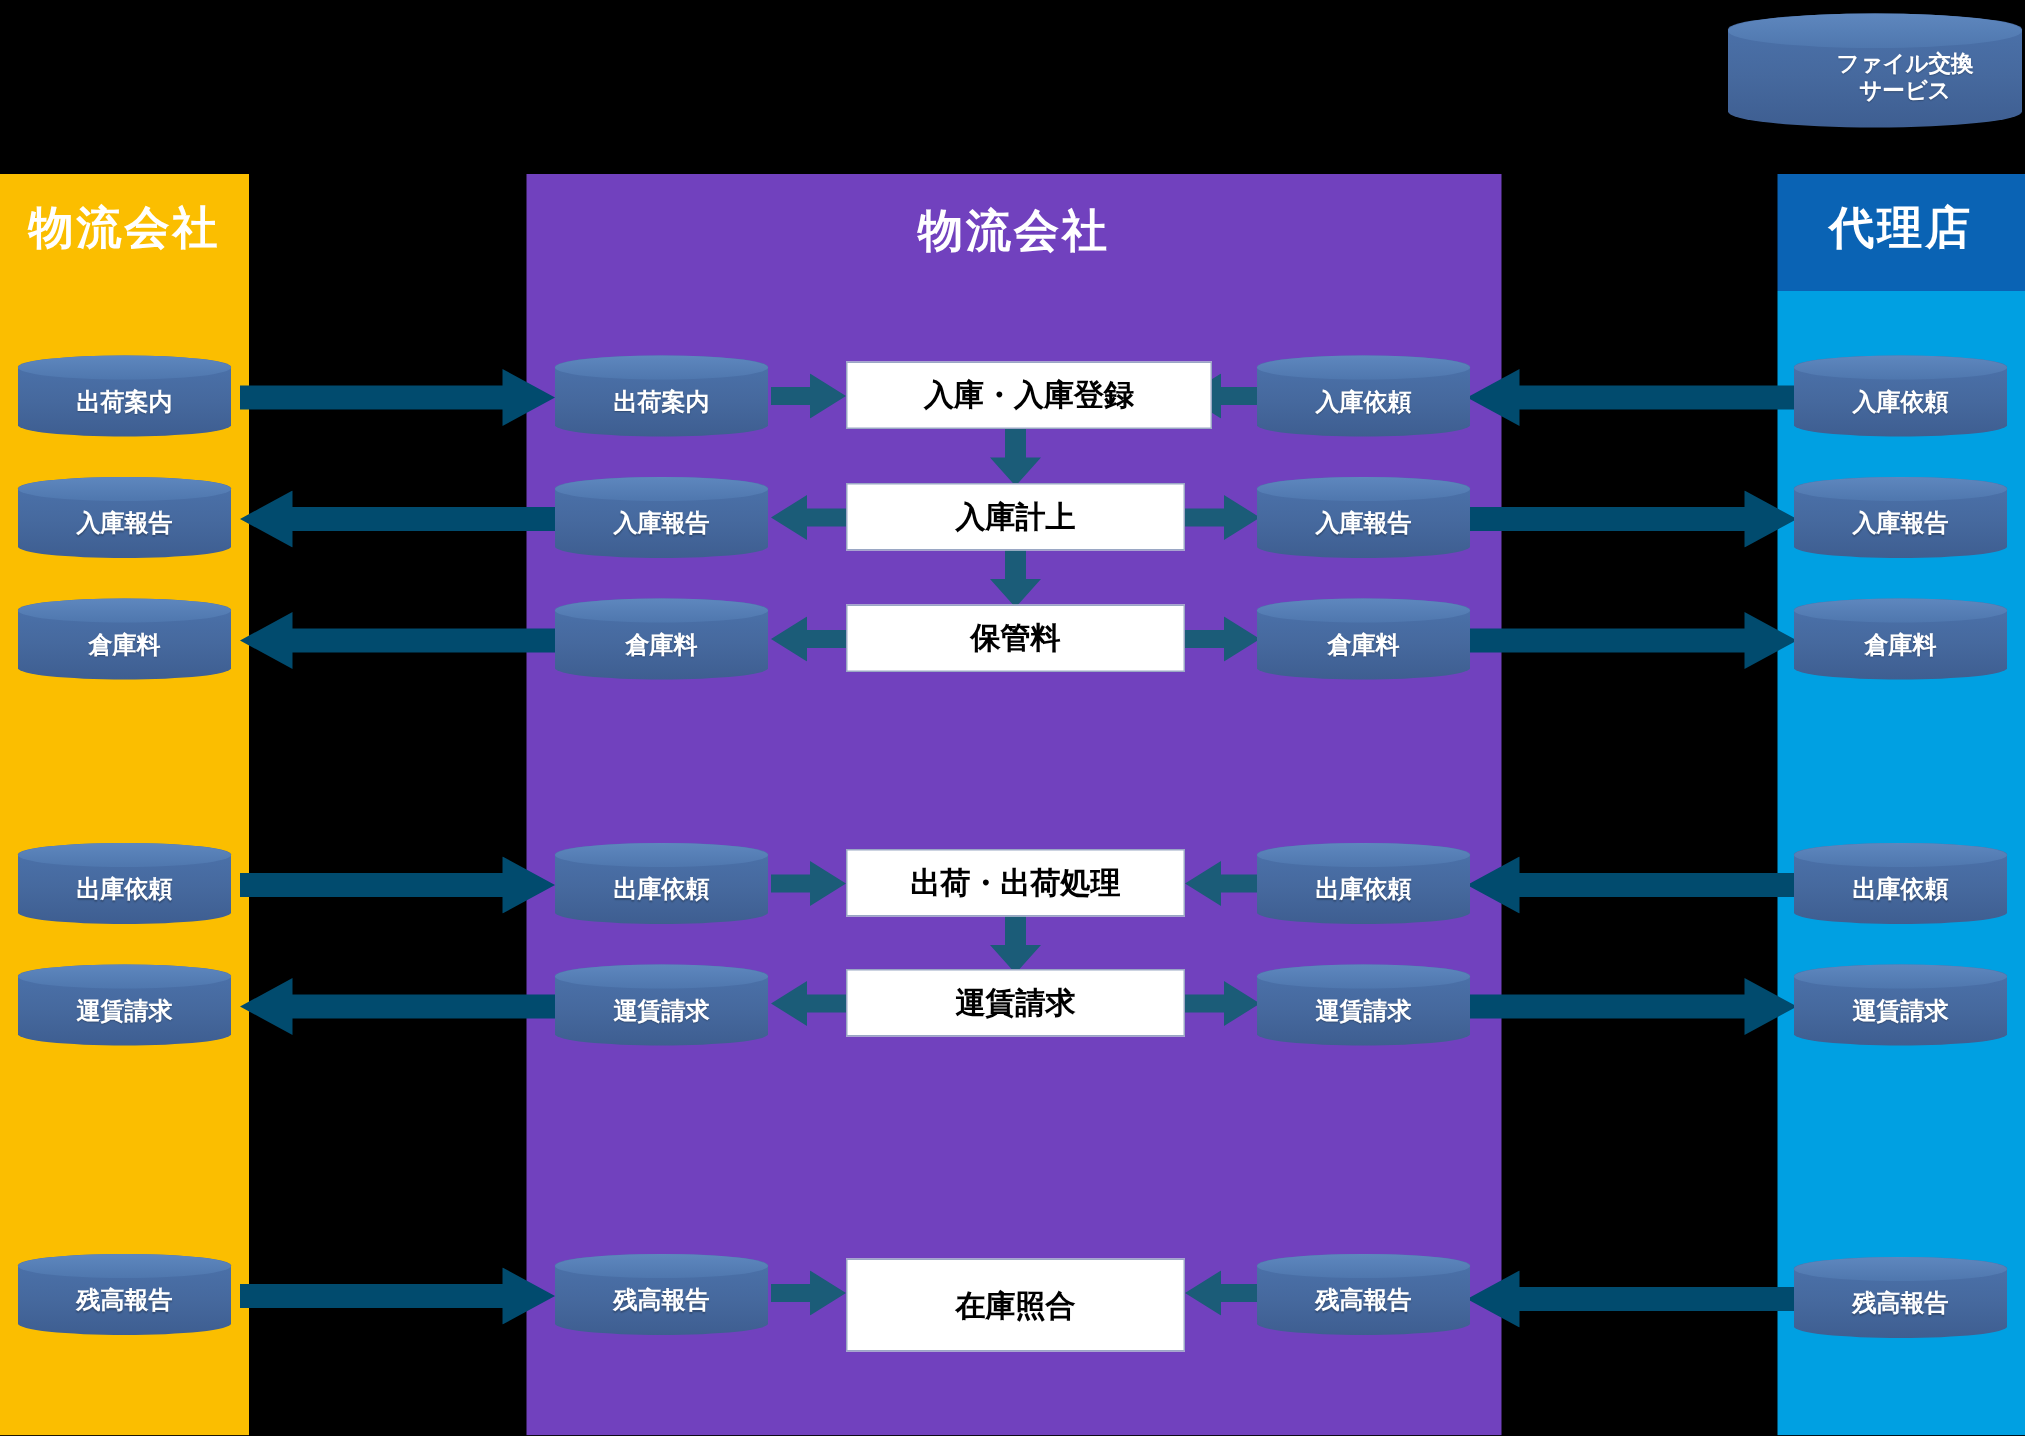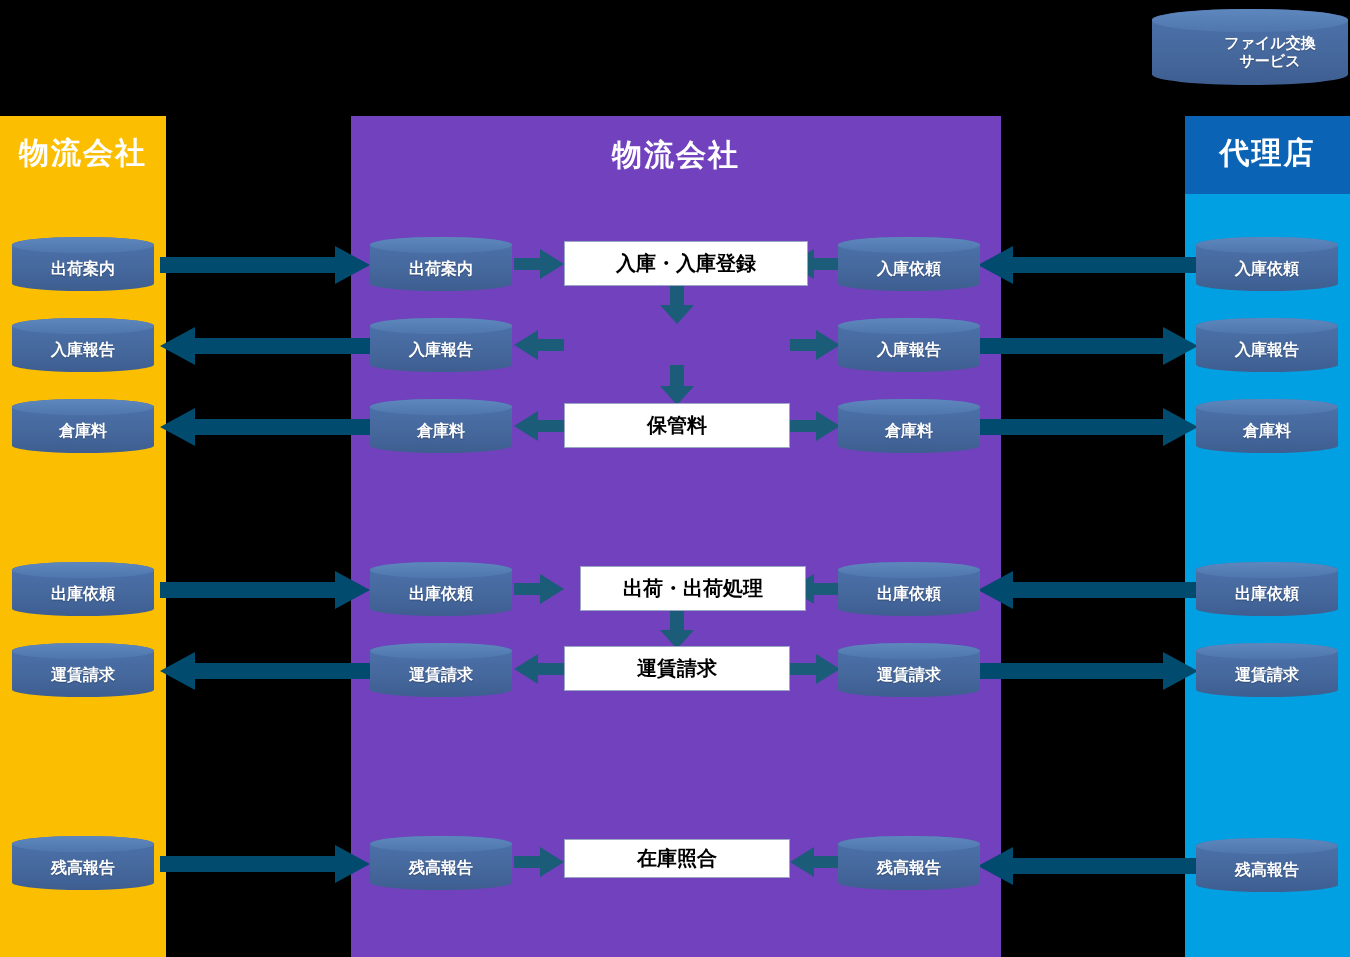--- a/index.html
+++ b/index.html
@@ -192,30 +192,33 @@
   <div class="cyl" style="left:370px;top:643px;width:142px;height:54px;font-size:16px;">
     <span>運賃請求</span>
   </div>
   <div class="cyl" style="left:370px;top:836px;width:142px;height:54px;font-size:16px;">
     <span>残高報告</span>
   </div>
 
   <div class="pbox" style="left:564px;top:241px;width:244px;height:45px;font-size:20px;">
     <span>入庫・入庫登録</span>
   </div>
+  <div class="pbox" style="left:564px;top:322px;width:226px;height:45px;font-size:20px;">
+    <span>入庫計上</span>
+  </div>
   <div class="pbox" style="left:564px;top:403px;width:226px;height:45px;font-size:20px;">
     <span>保管料</span>
   </div>
-  <div class="pbox" style="left:564px;top:566px;width:226px;height:45px;font-size:20px;margin-left:16px;">
+  <div class="pbox" style="left:564px;top:566px;width:226px;height:45px;font-size:20px;">
     <span>出荷・出荷処理</span>
   </div>
   <div class="pbox" style="left:564px;top:646px;width:226px;height:45px;font-size:20px;">
     <span>運賃請求</span>
   </div>
-  <div class="pbox" style="left:564px;top:839px;width:226px;height:39px;font-size:20px;">
+  <div class="pbox" style="left:564px;top:839px;width:226px;height:62px;font-size:20px;">
     <span>在庫照合</span>
   </div>
 
   <div class="cyl" style="left:838px;top:237px;width:142px;height:54px;font-size:16px;">
     <span>入庫依頼</span>
   </div>
   <div class="cyl" style="left:838px;top:318px;width:142px;height:54px;font-size:16px;">
     <span>入庫報告</span>
   </div>
   <div class="cyl" style="left:838px;top:399px;width:142px;height:54px;font-size:16px;">

